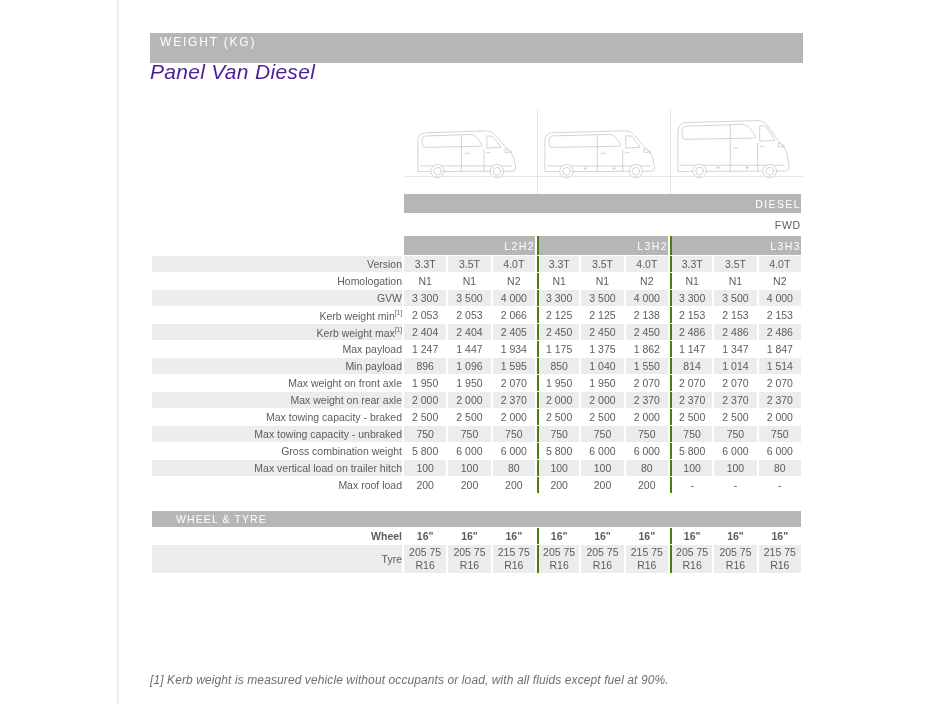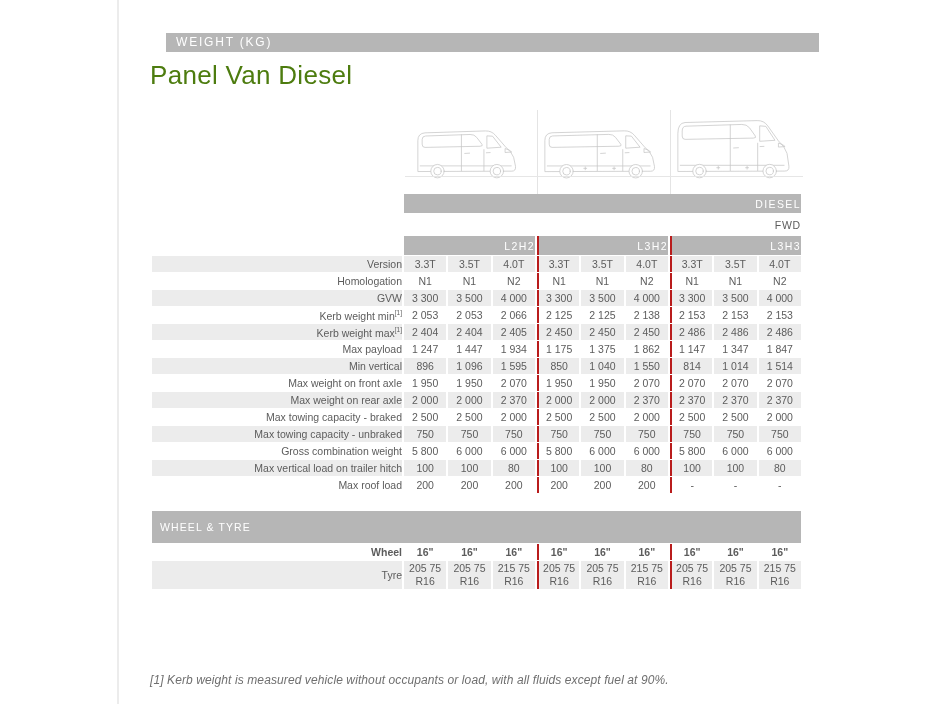--- a/index.html
+++ b/index.html
@@ -2,52 +2,52 @@
 <html><head>
 <meta charset="utf-8">
 <style>
   * { margin:0; padding:0; box-sizing:border-box; }
   html,body { width:938px; height:704px; background:#fff; overflow:hidden;
               font-family:"Liberation Sans", sans-serif; }
   .page { position:relative; width:938px; height:704px; background:#fff; }
   .page-edge { position:absolute; left:117px; top:0; width:2px; height:704px; background:#ececec; }
   .content { position:absolute; left:150px; top:0; width:653px; height:704px; }
 
-  .section-bar { position:absolute; left:16px; top:33px; width:653px; height:19px;
+  .section-bar { position:absolute; left:0; top:33px; width:653px; height:30px;
                  background:#b6b6b6; }
   .section-bar span { display:block; line-height:19px; padding-left:10px; color:#fff;
                  font-size:12px; letter-spacing:1.8px; }
-  .title { position:absolute; left:0; top:60px; font-size:26px; font-weight:normal;
-           color:#4d7c0f; letter-spacing:0.3px; }
+  .title { position:absolute; left:0; top:60px; font-size:21px; font-weight:normal;
+           color:#4c1d95; letter-spacing:0.3px;font-style:italic; }
 
   .vans { position:absolute; left:255px; top:110px; width:398px; height:84px; display:flex; }
   .van-cell { flex:1 1 0; position:relative; border-right:1px solid #e4e4e4; }
   .van-cell.last { border-right:none; }
   .van-cell svg { position:absolute; bottom:15px; left:50%; transform:translateX(-50%); }
   .ground { position:absolute; left:0; right:0; bottom:17px; height:1px; background:#e6e6e6; }
   .van-art { stroke:#c7c7c7; fill:none; stroke-width:0.8; stroke-linecap:round; stroke-linejoin:round; }
   .van-art .wh { fill:#fff; }
 
   table.spec { position:absolute; left:0; width:653px; border-collapse:separate;
                border-spacing:2px 1px; table-layout:fixed;
                font-size:10.5px; color:#5c5c5c; }
   table.spec.main { top:193px; }
   table.spec.wt { top:510px; }
   col.c-label { width:250px; }
   td { padding:0; overflow:hidden; }
   td.hbar { background:#b6b6b6; color:#fff; text-align:right; height:19px;
             font-size:10.5px; letter-spacing:1.4px; vertical-align:middle; }
-  td.hbar.left { text-align:left; padding-left:8px; height:32px; letter-spacing:1.1px; }
+  td.hbar.left { text-align:left; padding-left:24px; height:16px; letter-spacing:1.1px; }
   td.fwd { text-align:right; height:21px; vertical-align:middle; letter-spacing:0.8px; }
   tr.stripe td { background:#ececec; }
   tr.plain td { background:#fff; }
   td.lbl { text-align:right; padding-left:7px; height:16px; vertical-align:middle; }
   td.lbl sup { font-size:6.5px; }
   td.val { text-align:center; vertical-align:middle; }
-  td.gs { border-left:2px solid #b91c1c; }
+  td.gs { border-left:2px solid #4d7c0f; }
   .wt tr.tyre td { height:28px; }
   .wt td.val { white-space:pre-line; line-height:1.2; }
   .wt tr.wheel td { height:16px;font-weight:bold; }
 
   .footnote { position:absolute; left:0; top:673px; font-size:12px; font-style:italic;
               color:#6f6f6f; letter-spacing:0.1px; }
 </style>
 </head>
 <body>
 
@@ -214,21 +214,21 @@
             <td class="val">1 447</td>
             <td class="val">1 934</td>
             <td class="val gs">1 175</td>
             <td class="val">1 375</td>
             <td class="val">1 862</td>
             <td class="val gs">1 147</td>
             <td class="val">1 347</td>
             <td class="val">1 847</td>
           </tr>
           <tr class="stripe">
-            <td class="lbl">Min vertical</td>
+            <td class="lbl">Min payload</td>
             <td class="val">896</td>
             <td class="val">1 096</td>
             <td class="val">1 595</td>
             <td class="val gs">850</td>
             <td class="val">1 040</td>
             <td class="val">1 550</td>
             <td class="val gs">814</td>
             <td class="val">1 014</td>
             <td class="val">1 514</td>
           </tr>

